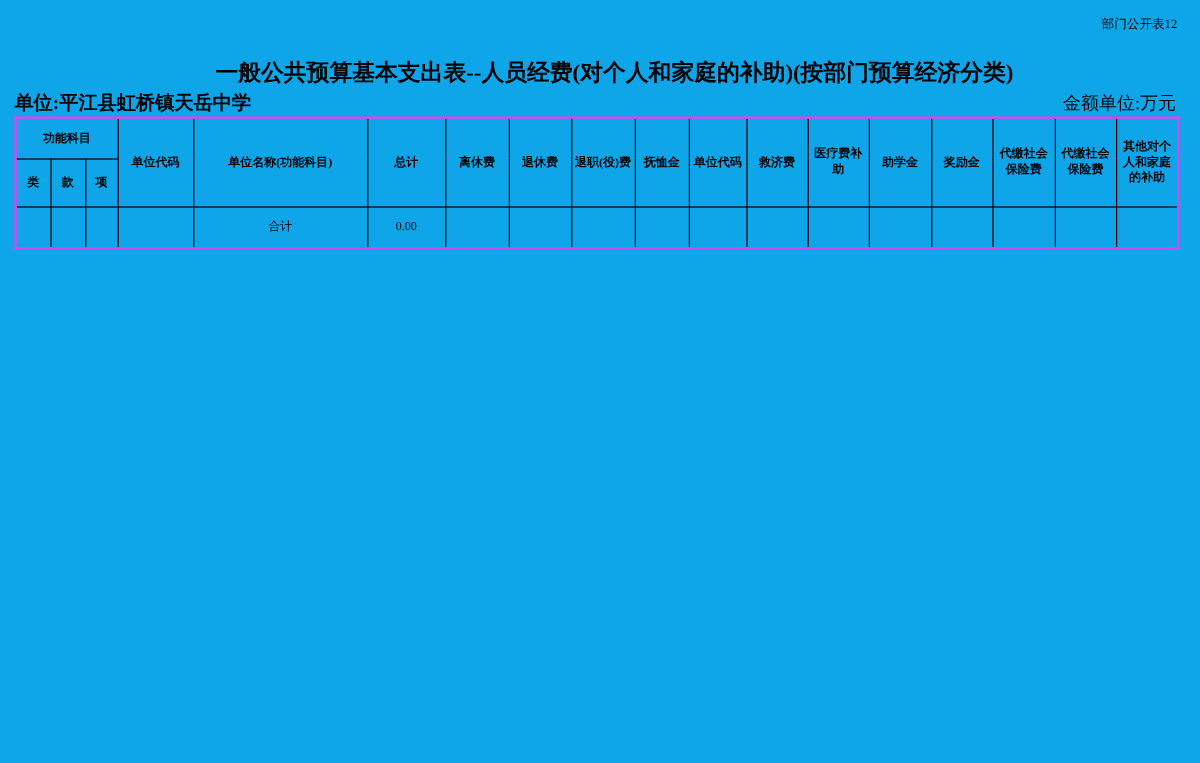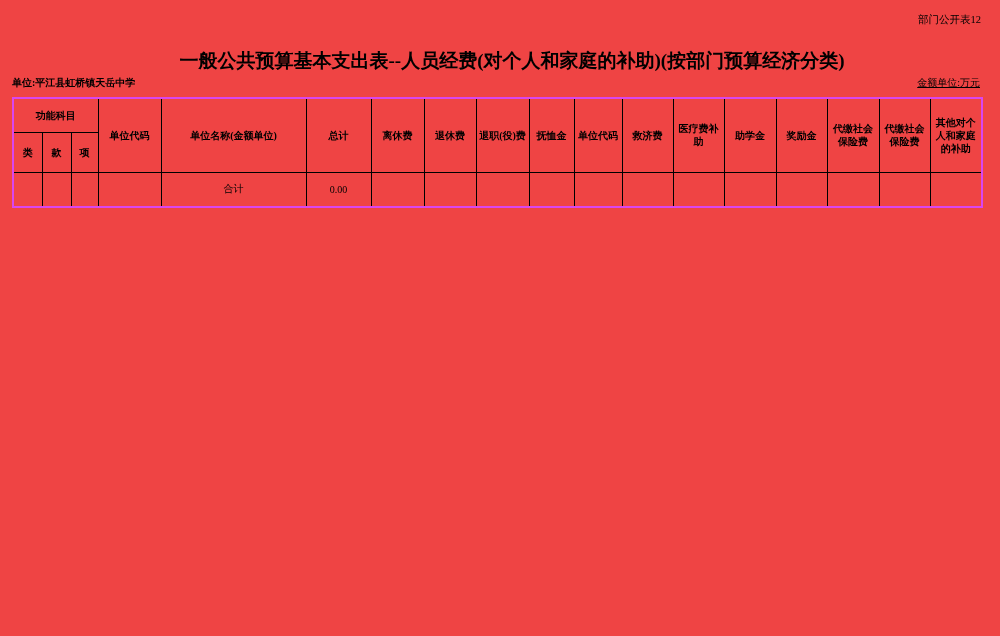--- a/index.html
+++ b/index.html
@@ -4,21 +4,21 @@
 <style>
   html, body {
     margin: 0;
     padding: 0;
     background: #ffffff;
   }
   .page {
     position: relative;
     width: 1000px;
     height: 636px;
-    background: #ef4444;
+    background: #0ea5e9;
     color: #000000;
     font-family: "Liberation Serif", "DejaVu Serif", serif;
     overflow: hidden;
   }
   .corner-label {
     position: absolute;
     top: 13px;
     right: 19px;
     font-size: 10.5px;
     white-space: nowrap;
@@ -37,27 +37,26 @@
   .meta-row {
     position: absolute;
     top: 76px;
     left: 12px;
     width: 968px;
     display: flex;
     justify-content: space-between;
     align-items: baseline;
   }
   .unit-label {
-    font-size: 10px;
+    font-size: 16px;
     font-weight: bold;
   }
   .amount-unit-label {
-    font-size: 10px;
+    font-size: 15px;
     font-weight: normal;
-    text-decoration: underline;
   }
   table.budget {
     position: absolute;
     top: 97px;
     left: 12px;
     width: 969px;
     border-collapse: collapse;
     table-layout: fixed;
     border: 2px solid #d946ef;
   }
@@ -131,21 +130,21 @@
         <col style="width:52px">
         <col style="width:51px">
       <col style="width:52px">
         <col style="width:51px">
         <col style="width:52px">
     </colgroup>
     <thead>
       <tr class="hdr-top">
         <th colspan="3">功能科目</th>
         <th rowspan="2">单位代码</th>
-        <th rowspan="2">单位名称(金额单位)</th>
+        <th rowspan="2">单位名称(功能科目)</th>
         <th rowspan="2">总计</th>
         <th rowspan="2">离休费</th>
         <th rowspan="2">退休费</th>
         <th rowspan="2">退职(役)费</th>
         <th rowspan="2">抚恤金</th>
         <th rowspan="2">单位代码</th>
         <th rowspan="2">救济费</th>
         <th rowspan="2">医疗费补助</th>
         <th rowspan="2">助学金</th>
         <th rowspan="2">奖励金</th>

